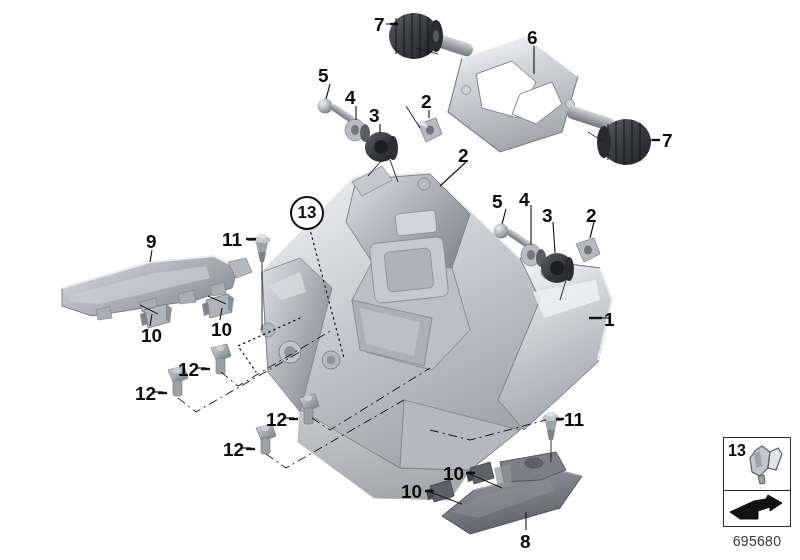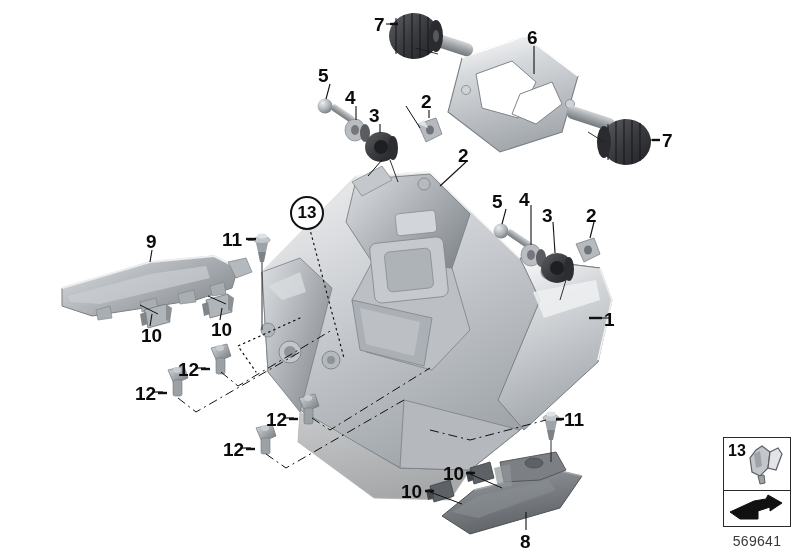--- a/index.html
+++ b/index.html
@@ -366,15 +366,15 @@
         <path d="M30 16 L36 13 L38 28 L32 30 Z" fill="#8f9499" opacity=".7"></path>
       </svg>
     </div>
     <div class="bot">
       <svg viewBox="0 0 68 37" style="position:absolute;left:0;top:0;width:68px;height:37px;">
         <path d="M44 4 L58 12 L46 20 L46 16 L34 20 L34 28 L16 28 L6 21 L30 10 L42 8 Z" fill="#111" stroke="#111" stroke-width="1" stroke-linejoin="round"></path>
         <path d="M31 12 L42 10 L44 7 L55 12 L46 18 L46 15 L33 19 L14 26 L9 21 Z" fill="#fff" opacity=".0"></path>
       </svg>
     </div>
   </div>
-  <div id="partno">569641</div>
+  <div id="partno">695680</div>
 
 </div>
 
 </body></html>

